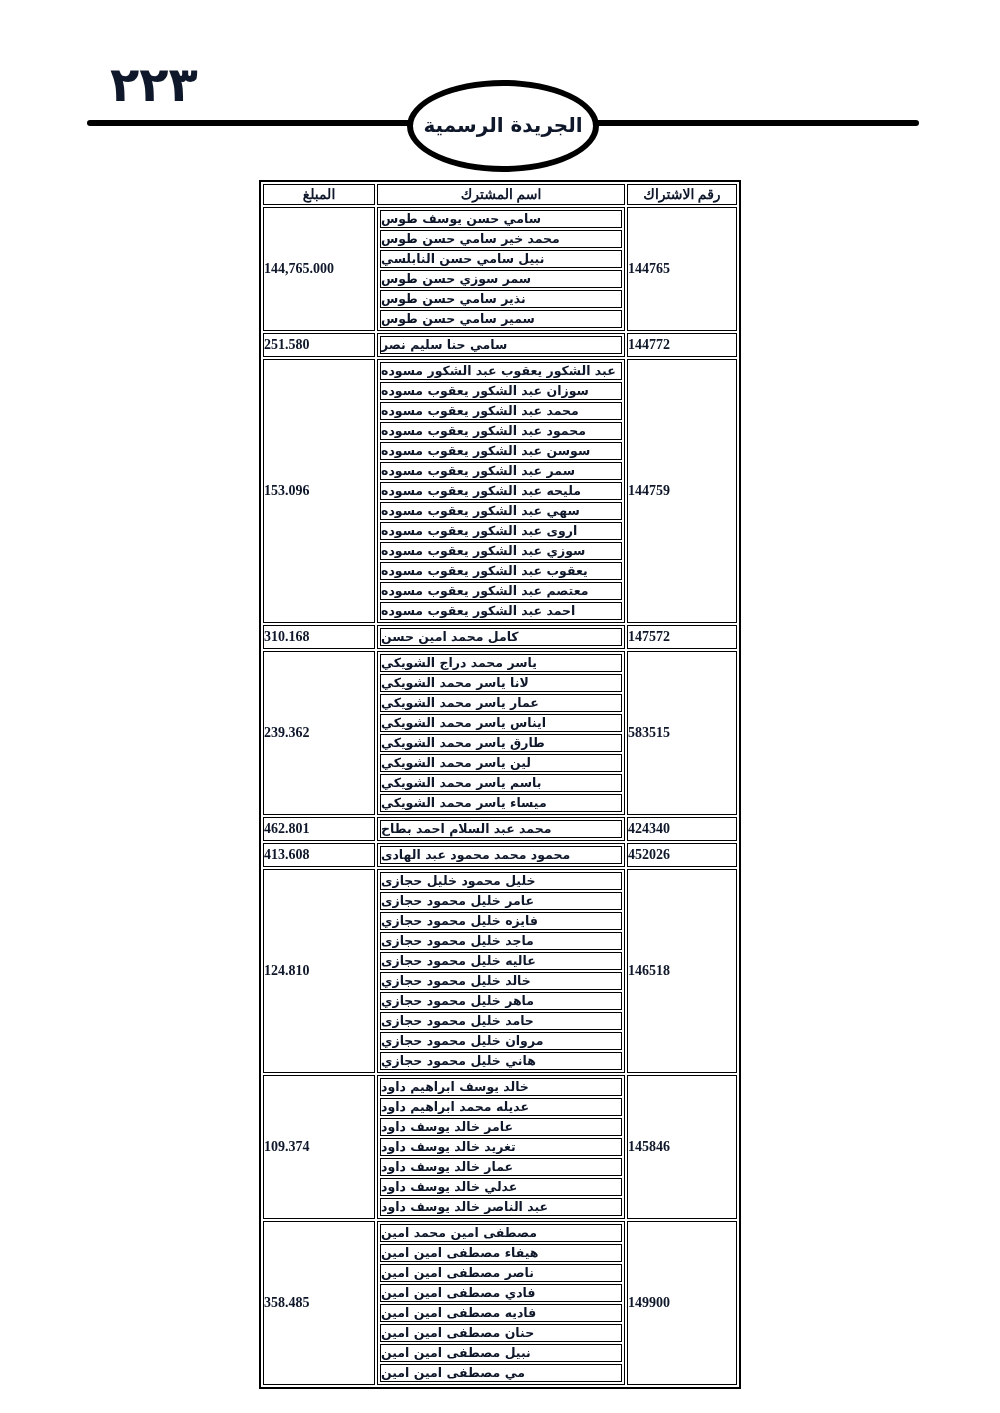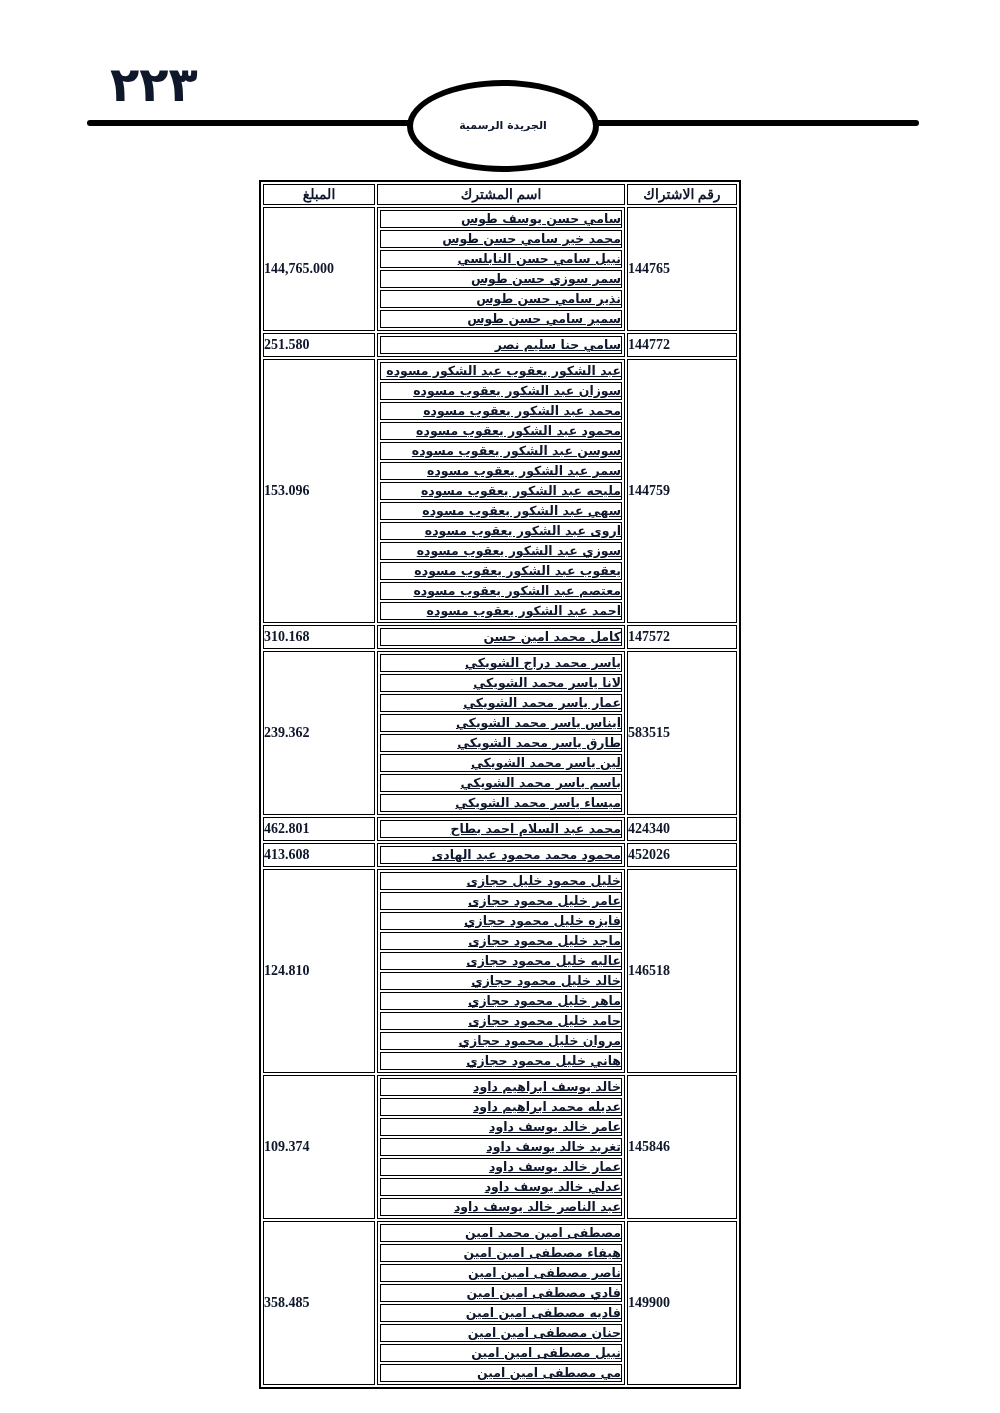--- a/index.html
+++ b/index.html
@@ -23,21 +23,21 @@
     width:832px;height:6px;background:#000;border-radius:3px;
   }
   .banner-ellipse{
     position:absolute;left:407px;top:80px;
     width:180px;height:80px;
     background:#fff;border:6px solid #000;border-radius:50%;
     display:flex;align-items:center;justify-content:center;
     z-index:2;
   }
   .banner-title{
-    font-size:11px;font-weight:bold;direction:rtl;
+    font-size:20px;font-weight:bold;direction:rtl;
     transform:translateY(-1px);
   }
   
   .table-wrap{
     position:absolute;left:259px;top:180px;width:482px;
   }
   table.gazette{
     width:100%;
     border-collapse:separate;
     border-spacing:2px;
@@ -61,24 +61,24 @@
     font-family:"Liberation Serif","DejaVu Serif",serif;
     font-weight:bold;font-size:14px;
   }
   td.names-cell{padding:0;}
   .names-stack{
     display:flex;flex-direction:column;gap:2px;padding:2px;
   }
   .name-box{
     border:1px solid #000;
     height:16px;line-height:16px;
-    text-align:right;
+    text-align:left;
     font-size:12.5px;font-weight:bold;
     direction:rtl;
-    white-space:nowrap;overflow:hidden;text-decoration:underline;
+    white-space:nowrap;overflow:hidden;
   }
 </style>
 </head>
 <body>
 
 <div class="page">
 
   <div class="page-number">٢٢٣</div>
 
   <div class="head-rule"></div>

